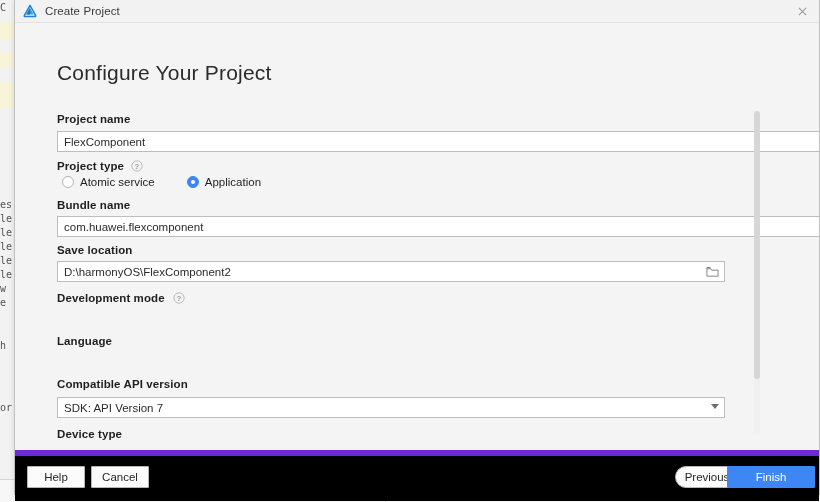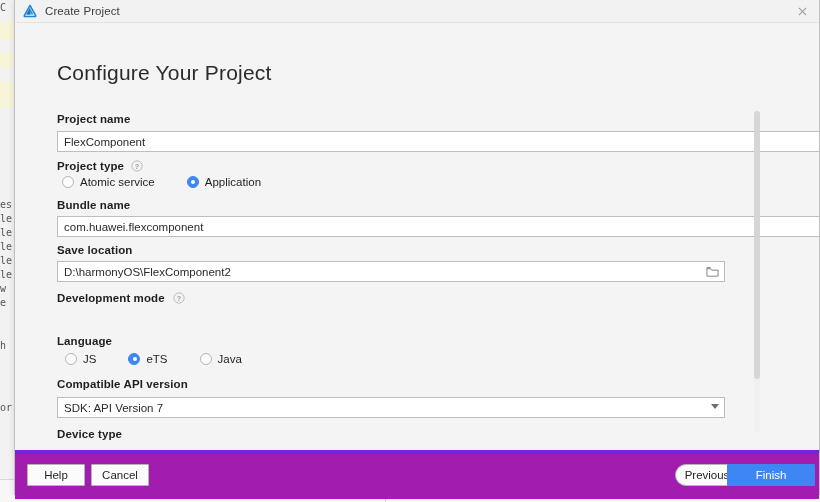--- a/index.html
+++ b/index.html
@@ -299,22 +299,22 @@
     height: 268px;
     background: #d6d6d6;
     border-radius: 3px;
     cursor: pointer;
   }
 
   
   .footer {
     position: relative;
     height: 45px;
-    background: #a21caf;
-    border-top: 4px solid #6d28d9;
+    background: #000000;
+    border-top: 6px solid #6d28d9;
   }
   .btn {
     position: absolute;
     top: 10px;
     height: 22px;
     box-sizing: border-box;
     border: 1px solid #b6b6b6;
     background: #fbfbfb;
     font-family: "Liberation Sans", sans-serif;
     font-size: 11.5px;
@@ -433,34 +433,20 @@
         <span>Development mode</span>
         <svg class="help-icon" viewBox="0 0 14 14">
           <circle cx="7" cy="7" r="6" fill="none" stroke="#b2b2b2" stroke-width="1"></circle>
           <text x="7" y="10.3" font-size="8.5" fill="#9a9a9a" text-anchor="middle" font-family="Liberation Sans, sans-serif">?</text>
         </svg>
       </div>
 
       <div class="field-label abs" style="left:0; top:312px;">
         <span>Language</span>
       </div>
-      <div class="radio-row abs" style="left:8px; top:330px;">
-        <label class="radio-opt">
-          <span class="radio"></span>
-          <span class="radio-label">JS</span>
-        </label>
-        <label class="radio-opt">
-          <span class="radio checked"></span>
-          <span class="radio-label">eTS</span>
-        </label>
-        <label class="radio-opt">
-          <span class="radio"></span>
-          <span class="radio-label">Java</span>
-        </label>
-      </div>
 
       <div class="field-label abs" style="left:0; top:355px;">
         <span>Compatible API version</span>
       </div>
       <div class="select-wrap abs" style="left:0; top:374px;">
         <div class="select-box">SDK: API Version 7</div>
         <span class="select-arrow"></span>
       </div>
 
       <div class="field-label abs" style="left:0; top:405px;">

